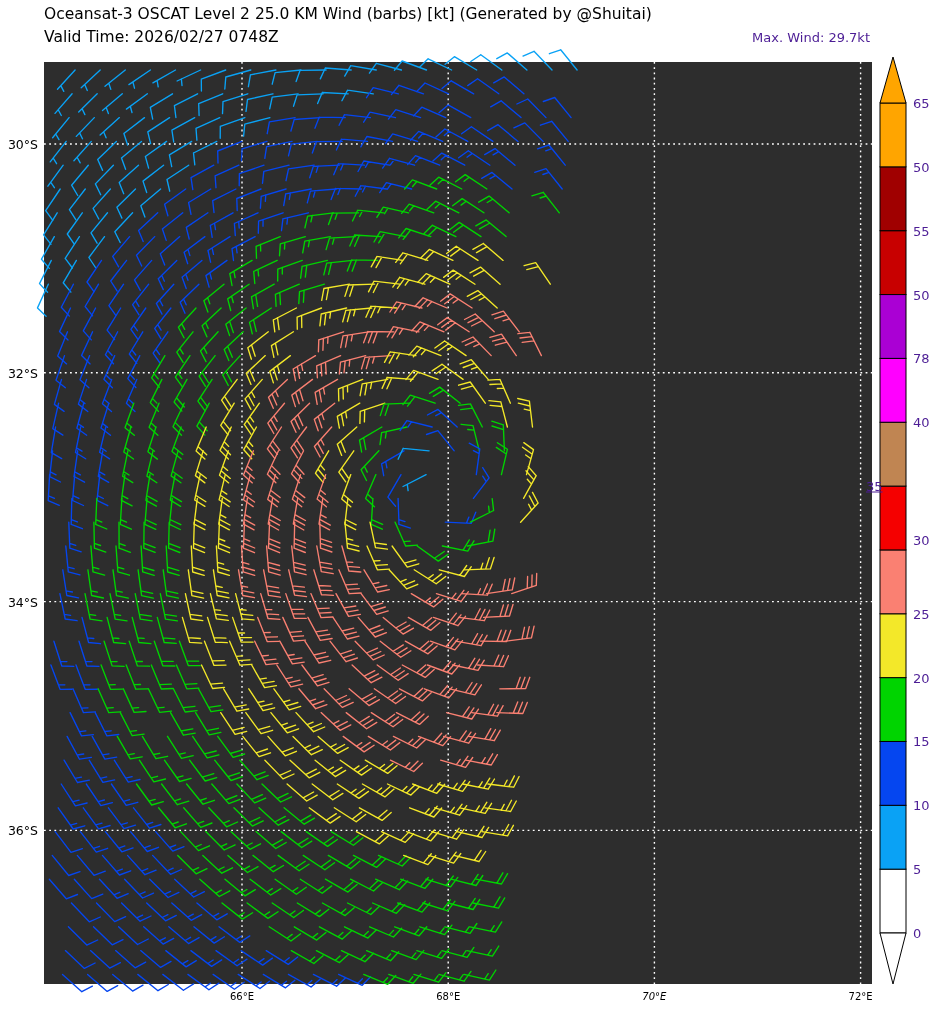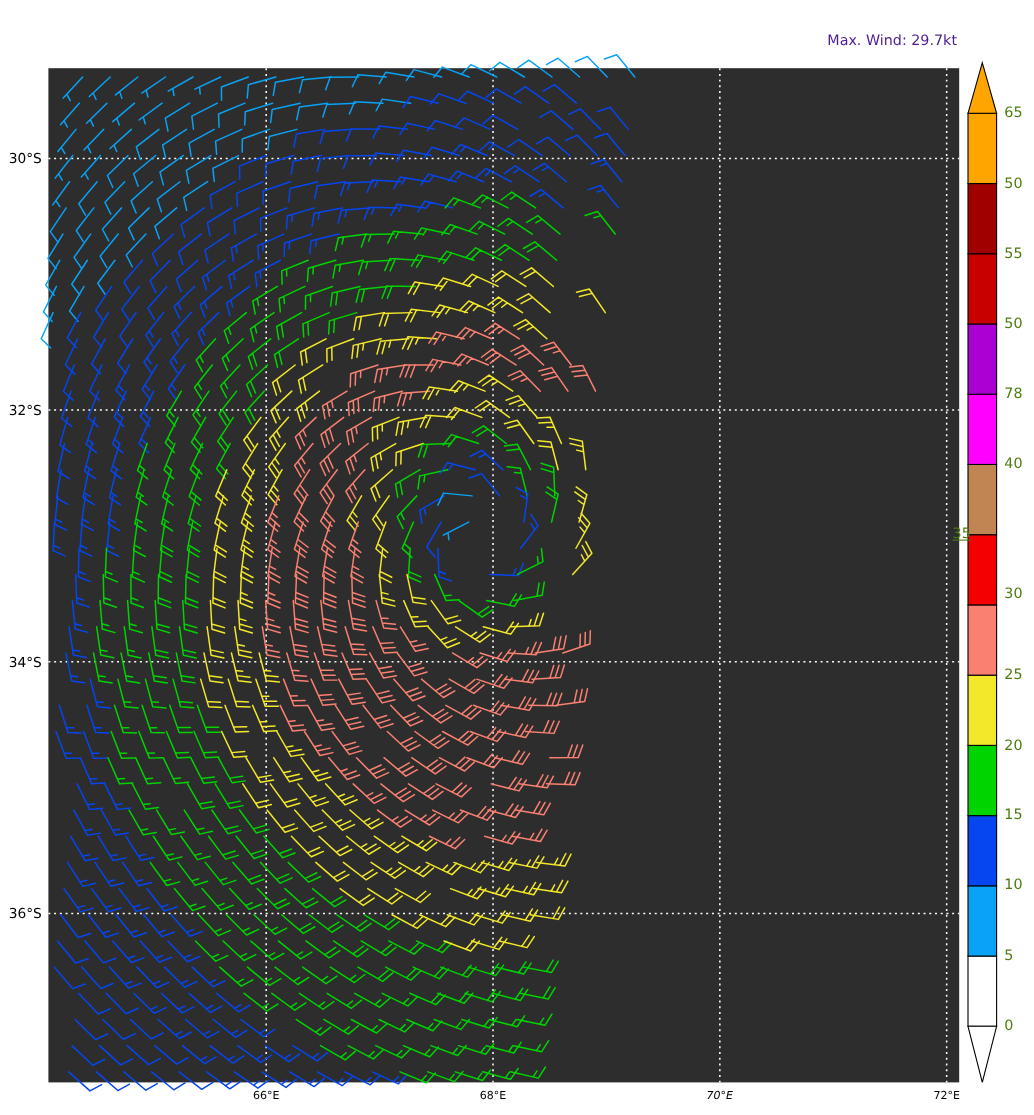--- a/index.html
+++ b/index.html
@@ -4,26 +4,28 @@
 <style>
   html,body{margin:0;padding:0;background:#ffffff;}
   .fig{position:relative;width:940px;height:1014px;background:#ffffff;
        font-family:"DejaVu Sans","Liberation Sans",sans-serif;overflow:hidden;}
   .title-line1{position:absolute;left:44px;top:5px;font-size:15.5px;color:#000;white-space:nowrap;}
   .title-line2{position:absolute;left:44px;top:28px;font-size:15.5px;color:#000;white-space:nowrap;}
   .maxwind{position:absolute;right:70px;top:30px;font-size:13px;color:#4c1d95;white-space:nowrap;}
   svg{position:absolute;left:0;top:0;}
   .xlab{position:absolute;top:991px;transform:translateX(-50%);font-size:10px;color:#000;white-space:nowrap;}
   .ylab{position:absolute;transform:translateY(-50%);font-size:12.5px;color:#000;white-space:nowrap;text-align:right;}
-  .cblab{position:absolute;transform:translateY(-50%);font-size:13px;color:#4d7c0f;white-space:nowrap;}
+  .cblab{position:absolute;transform:translateY(-50%);font-size:13px;color:#4c1d95;white-space:nowrap;}
 </style>
 </head>
 <body>
 
 <div class="fig">
+  <div class="title-line1">Oceansat-3 OSCAT Level 2 25.0 KM Wind (barbs) [kt] (Generated by @Shuitai)</div>
+  <div class="title-line2">Valid Time: 2026/02/27 0748Z</div>
   <div class="maxwind">Max. Wind: 29.7kt</div>
   <svg id="plot-svg" width="940" height="1014">
       <rect x="44" y="62" width="828" height="922" fill="#2d2d2d"></rect>
       <line x1="242" y1="62" x2="242" y2="984" stroke="#ffffff" stroke-width="1.4" stroke-dasharray="1.8 3.4"></line>
       <line x1="448.2" y1="62" x2="448.2" y2="984" stroke="#ffffff" stroke-width="1.4" stroke-dasharray="1.8 3.4"></line>
       <line x1="654.4" y1="62" x2="654.4" y2="984" stroke="#ffffff" stroke-width="1.4" stroke-dasharray="1.8 3.4"></line>
       <line x1="860.5999999999999" y1="62" x2="860.5999999999999" y2="984" stroke="#ffffff" stroke-width="1.4" stroke-dasharray="1.8 3.4"></line>
       <line x1="44" y1="144" x2="872" y2="144" stroke="#ffffff" stroke-width="1.4" stroke-dasharray="1.8 3.4"></line>
       <line x1="44" y1="372.8" x2="872" y2="372.8" stroke="#ffffff" stroke-width="1.4" stroke-dasharray="1.8 3.4"></line>
       <line x1="44" y1="601.6" x2="872" y2="601.6" stroke="#ffffff" stroke-width="1.4" stroke-dasharray="1.8 3.4"></line>

